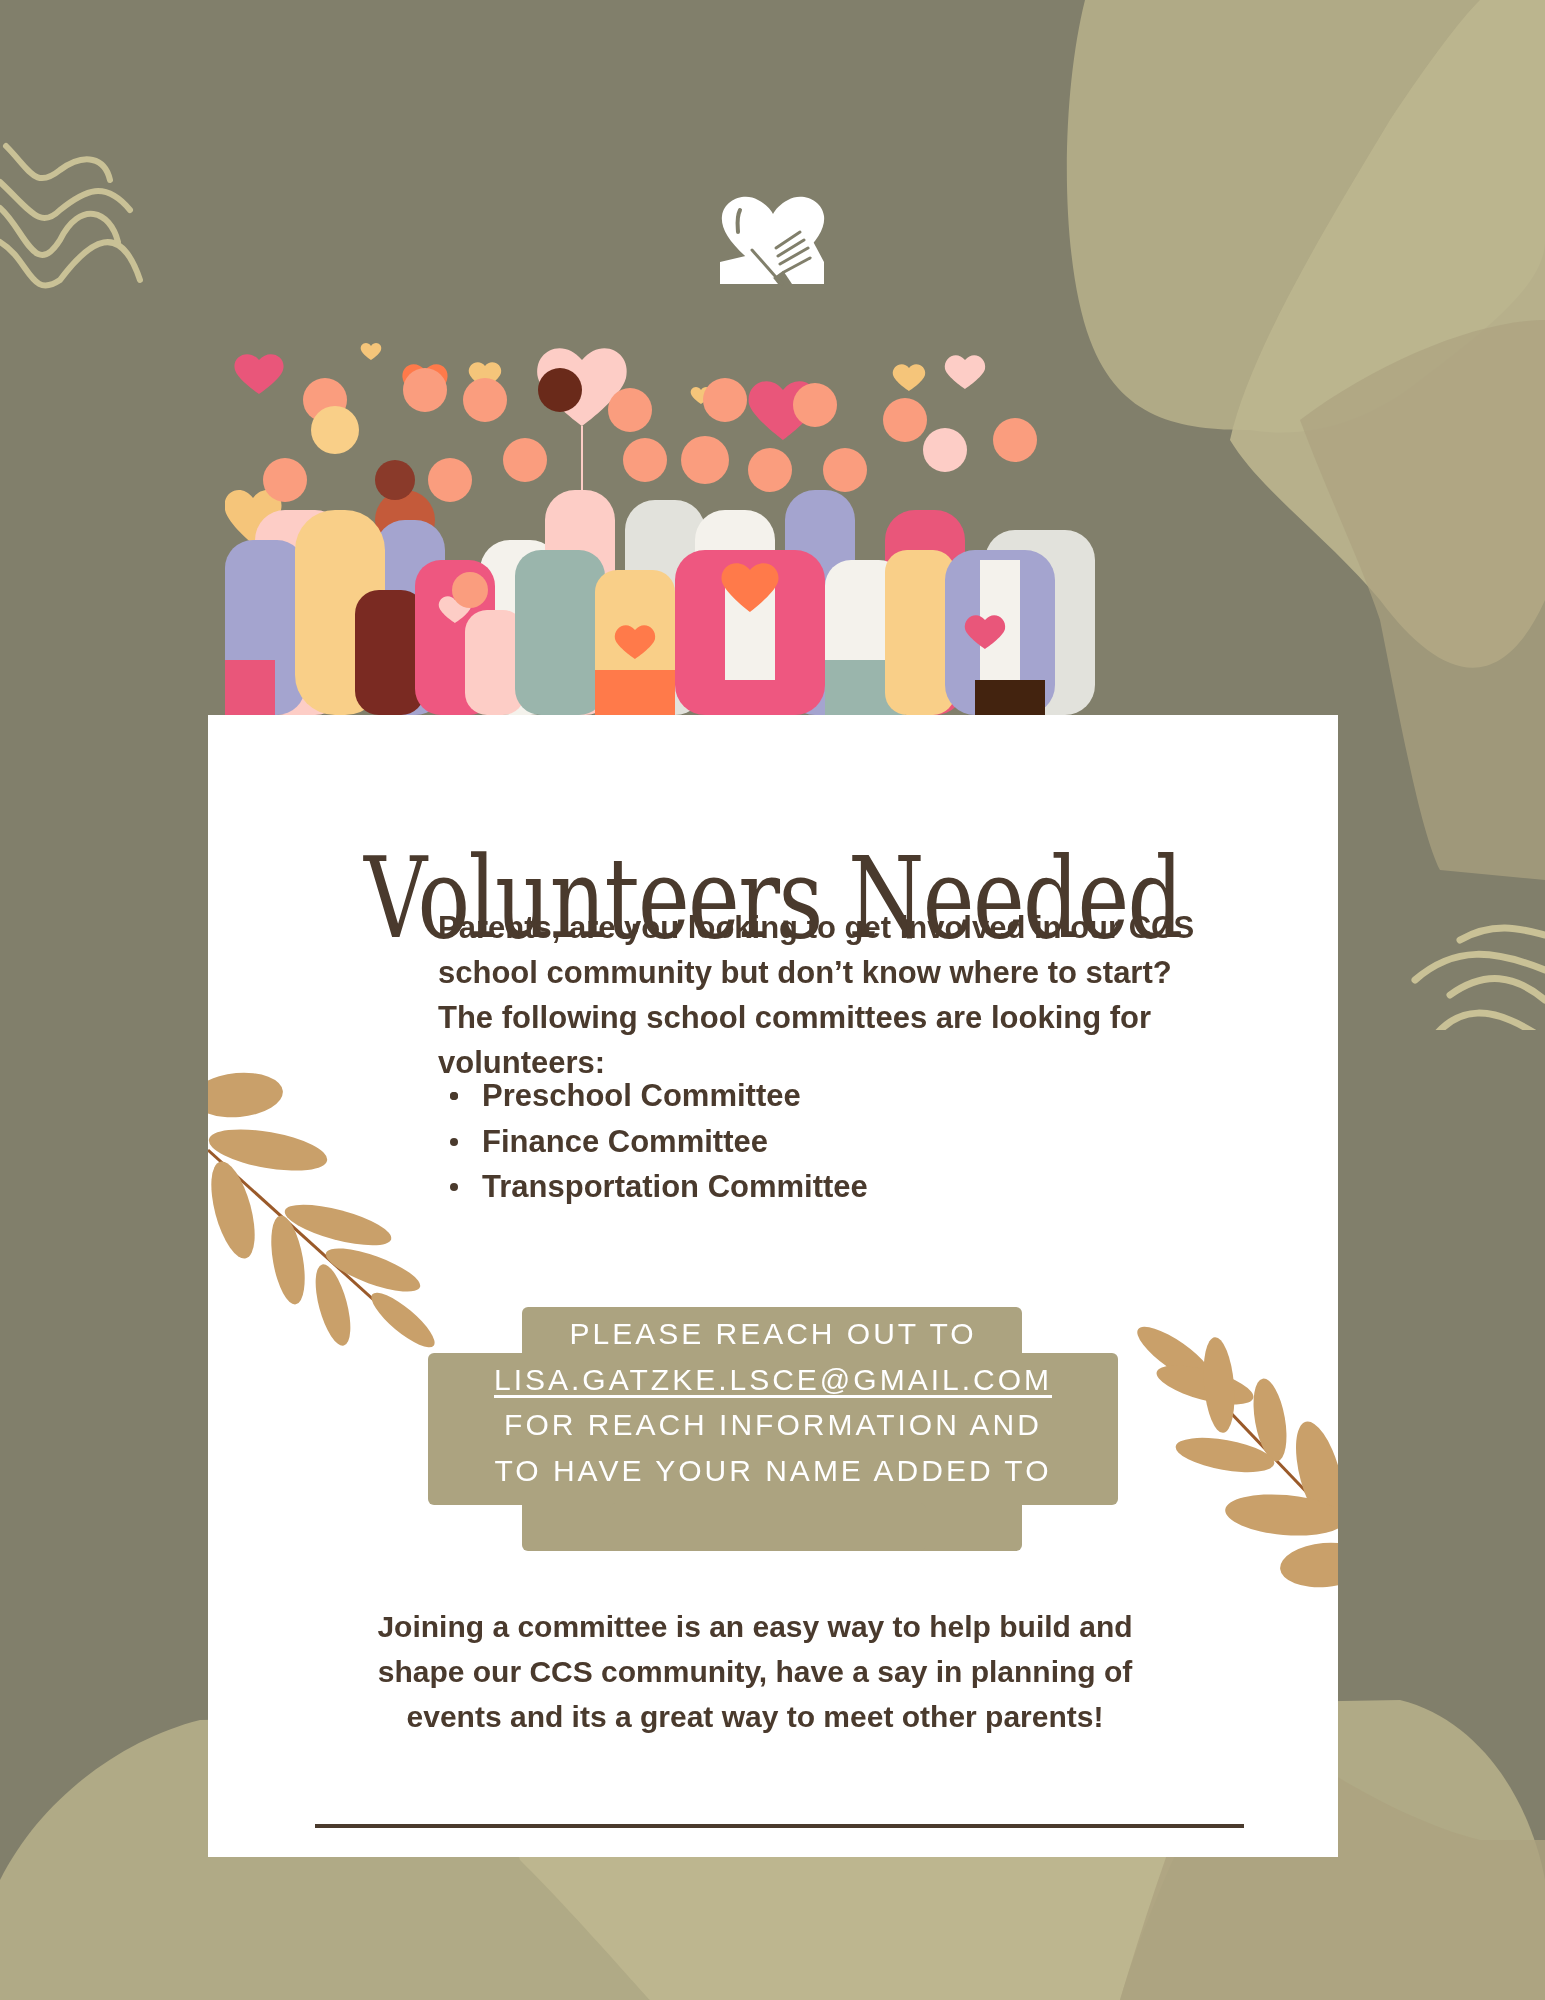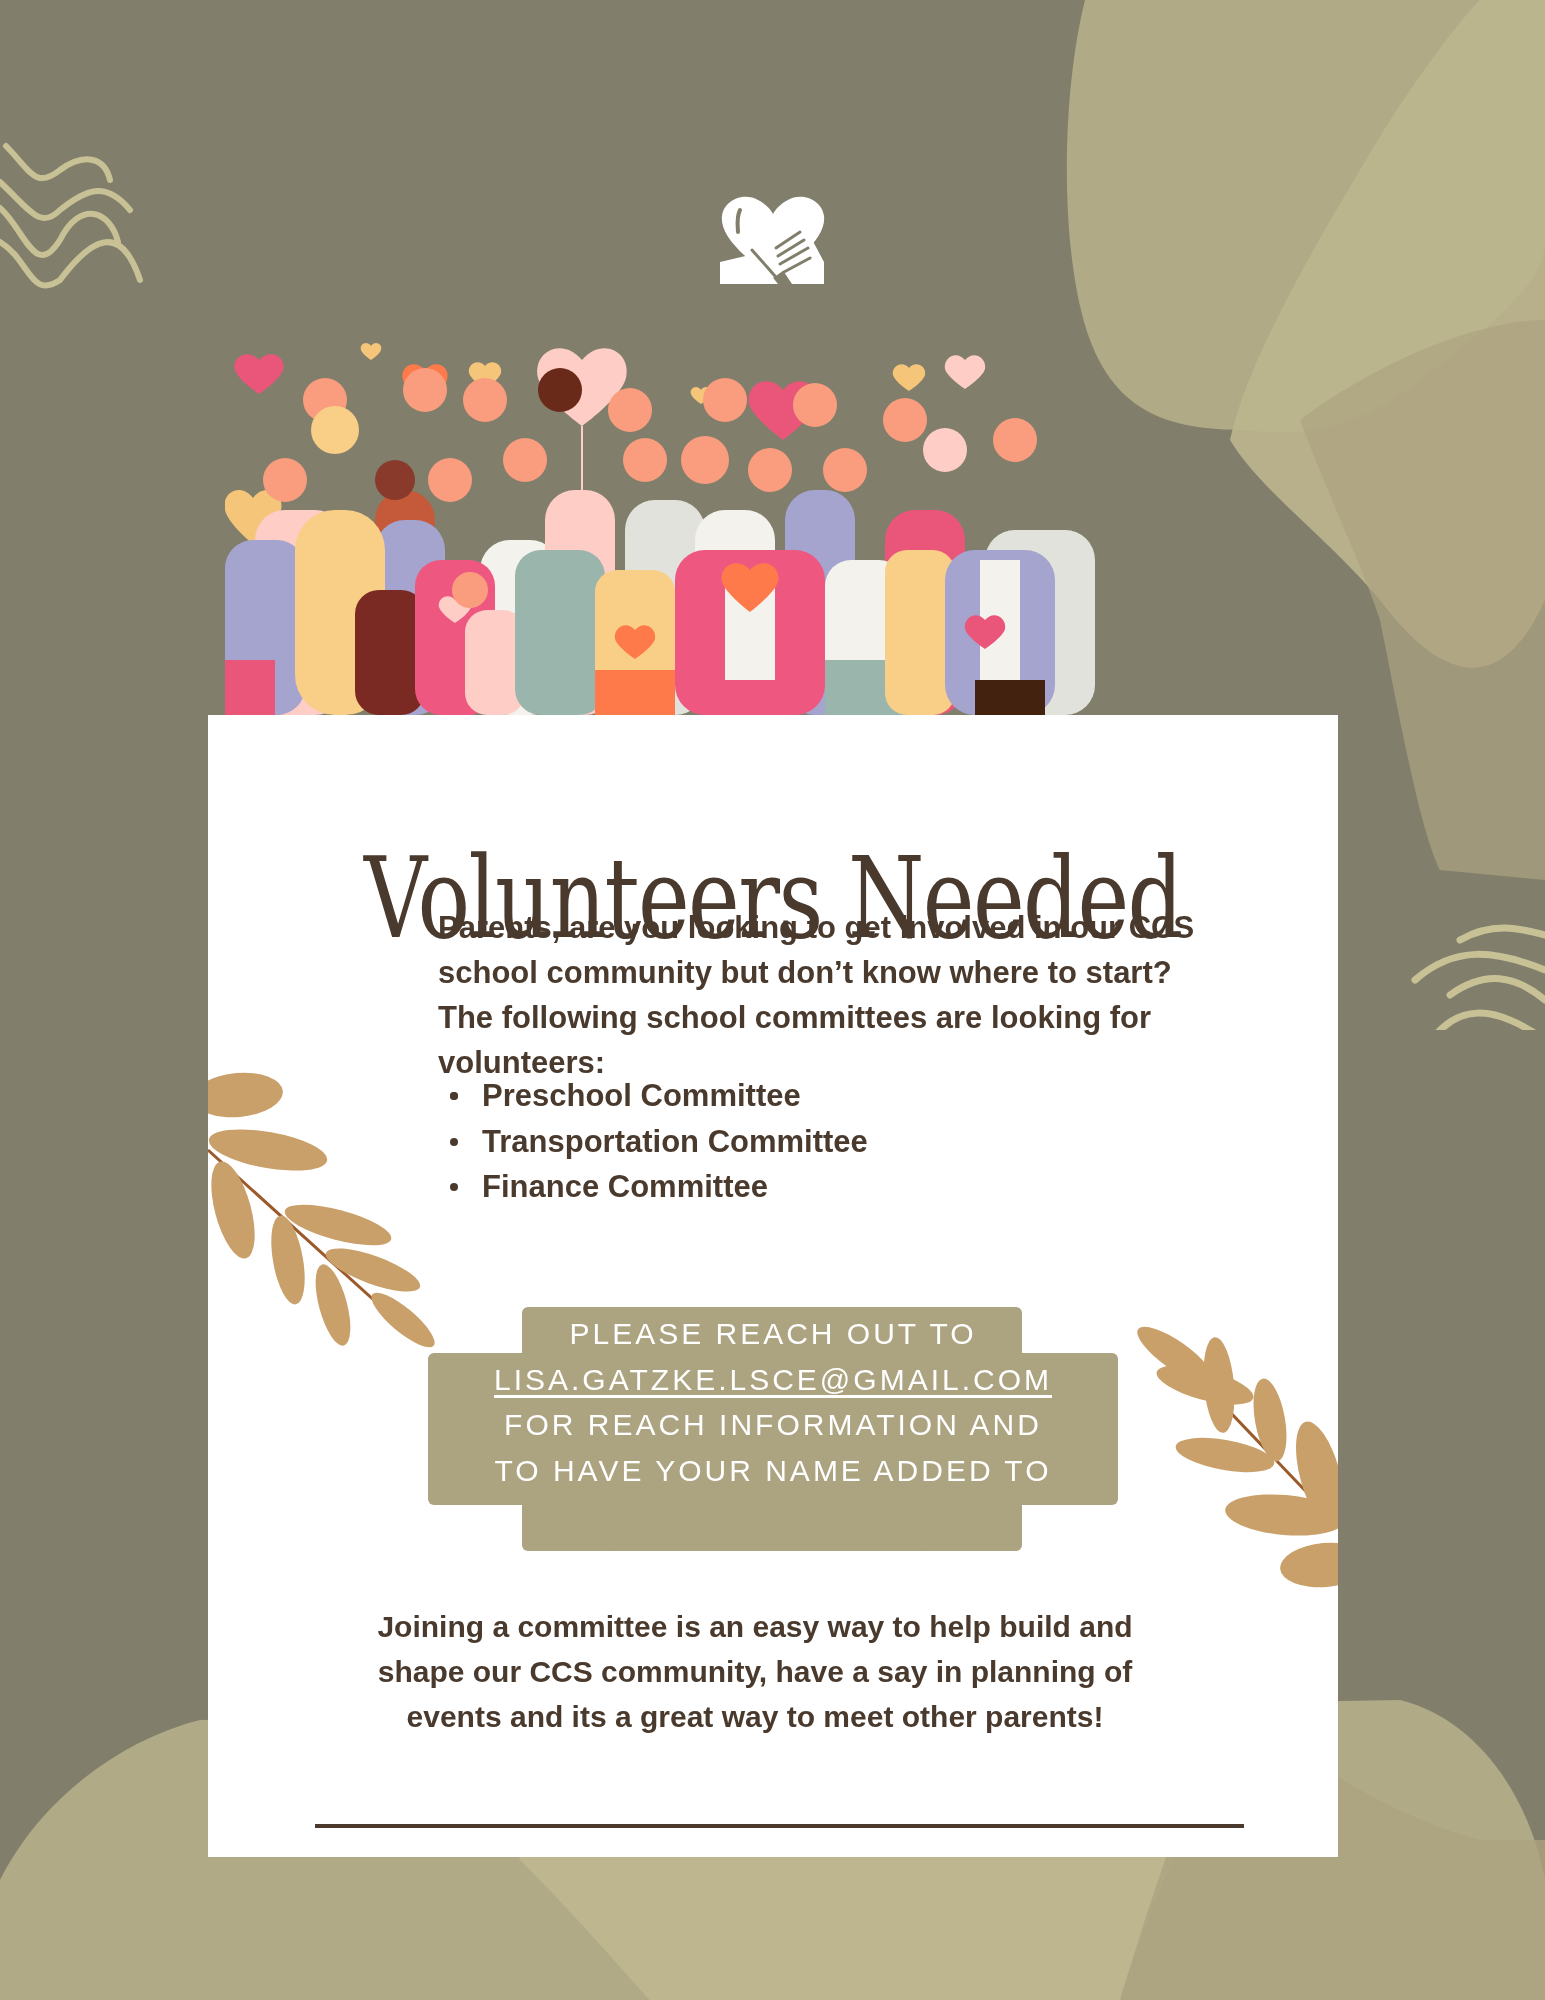--- a/index.html
+++ b/index.html
@@ -192,22 +192,22 @@
 </svg>
 
 <div class="card">
   <h1 class="title">Volunteers Needed</h1>
 
   <p class="intro">Parents, are you looking to get involved in our CCS school community but don’t know where to start? The following school committees are looking for volunteers:</p>
 
   <ul class="committee-list">
     <li><span class="bullet"></span></li>
     <li><span class="bullet"></span><span>Preschool Committee</span></li>
+    <li><span class="bullet"></span><span>Finance Committee</span></li>
     <li><span class="bullet"></span><span>Transportation Committee</span></li>
-    <li><span class="bullet"></span><span>Finance Committee</span></li>
   </ul>
 
   <div class="cta-box">
     <div class="cta-bg-a"></div>
     <div class="cta-bg-b"></div>
     <div class="cta-bg-c"></div>
     <div class="cta-text">
       <div>PLEASE REACH OUT TO</div>
       <div><a>LISA.GATZKE.LSCE@GMAIL.COM</a></div>
       <div>FOR REACH INFORMATION AND</div>

